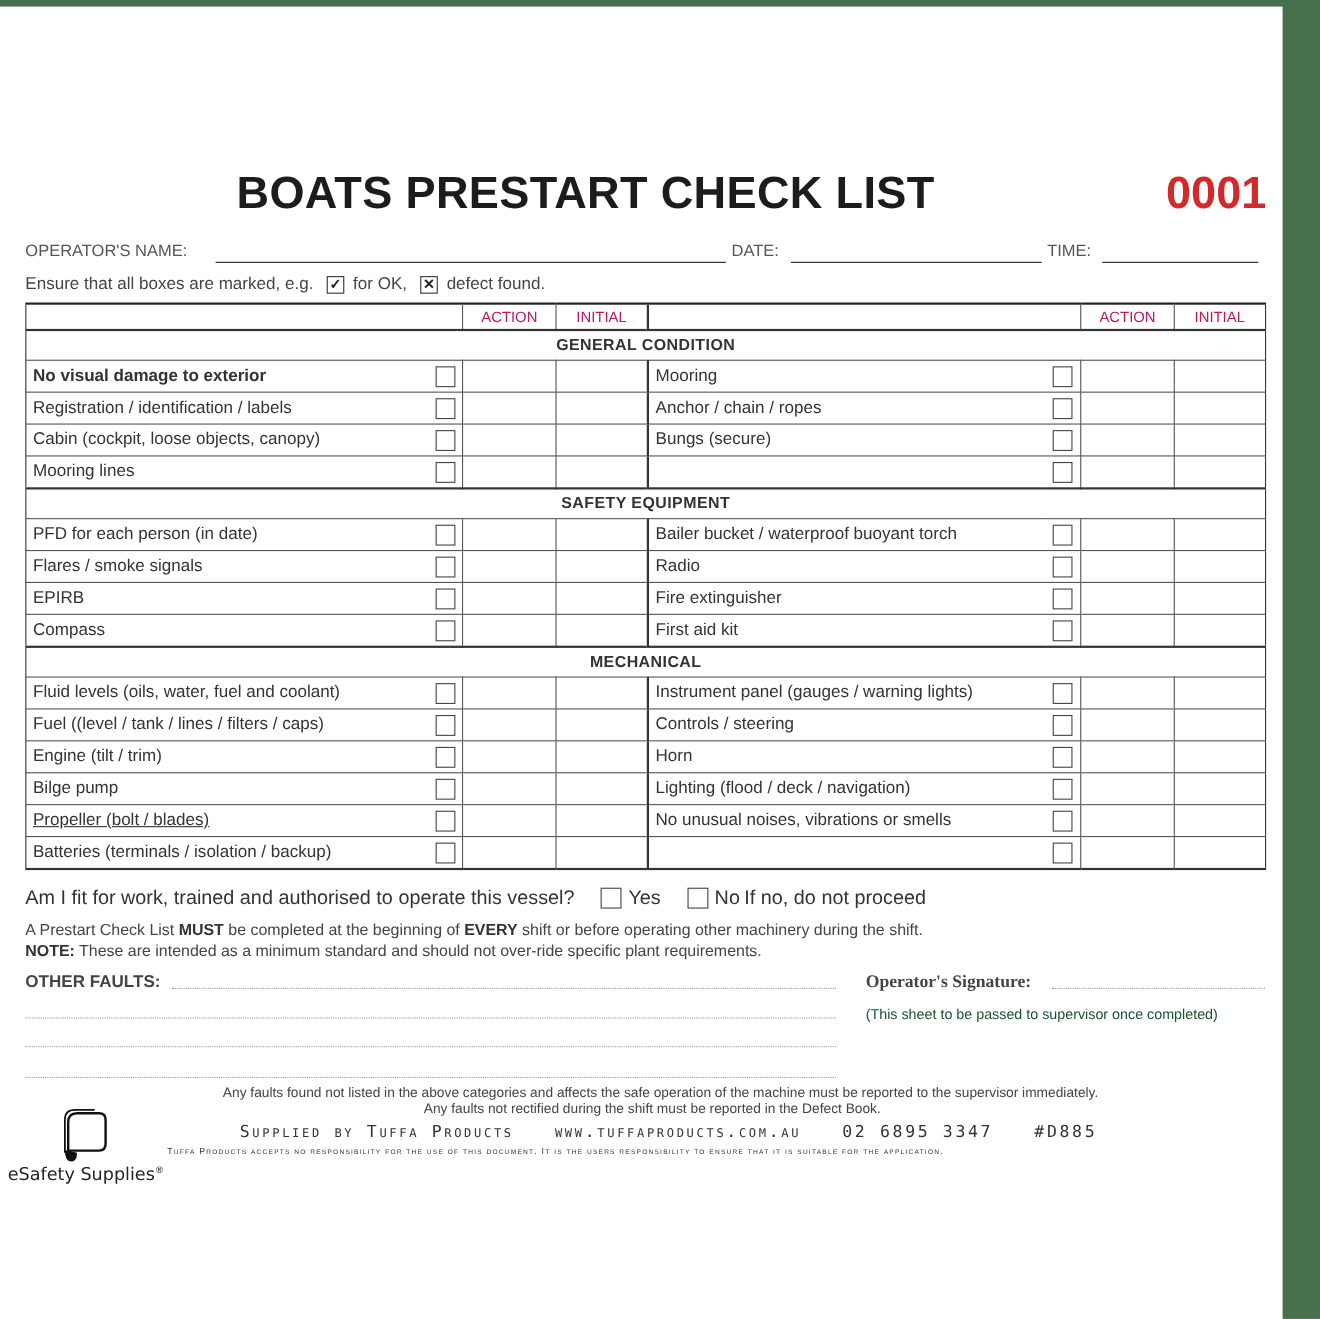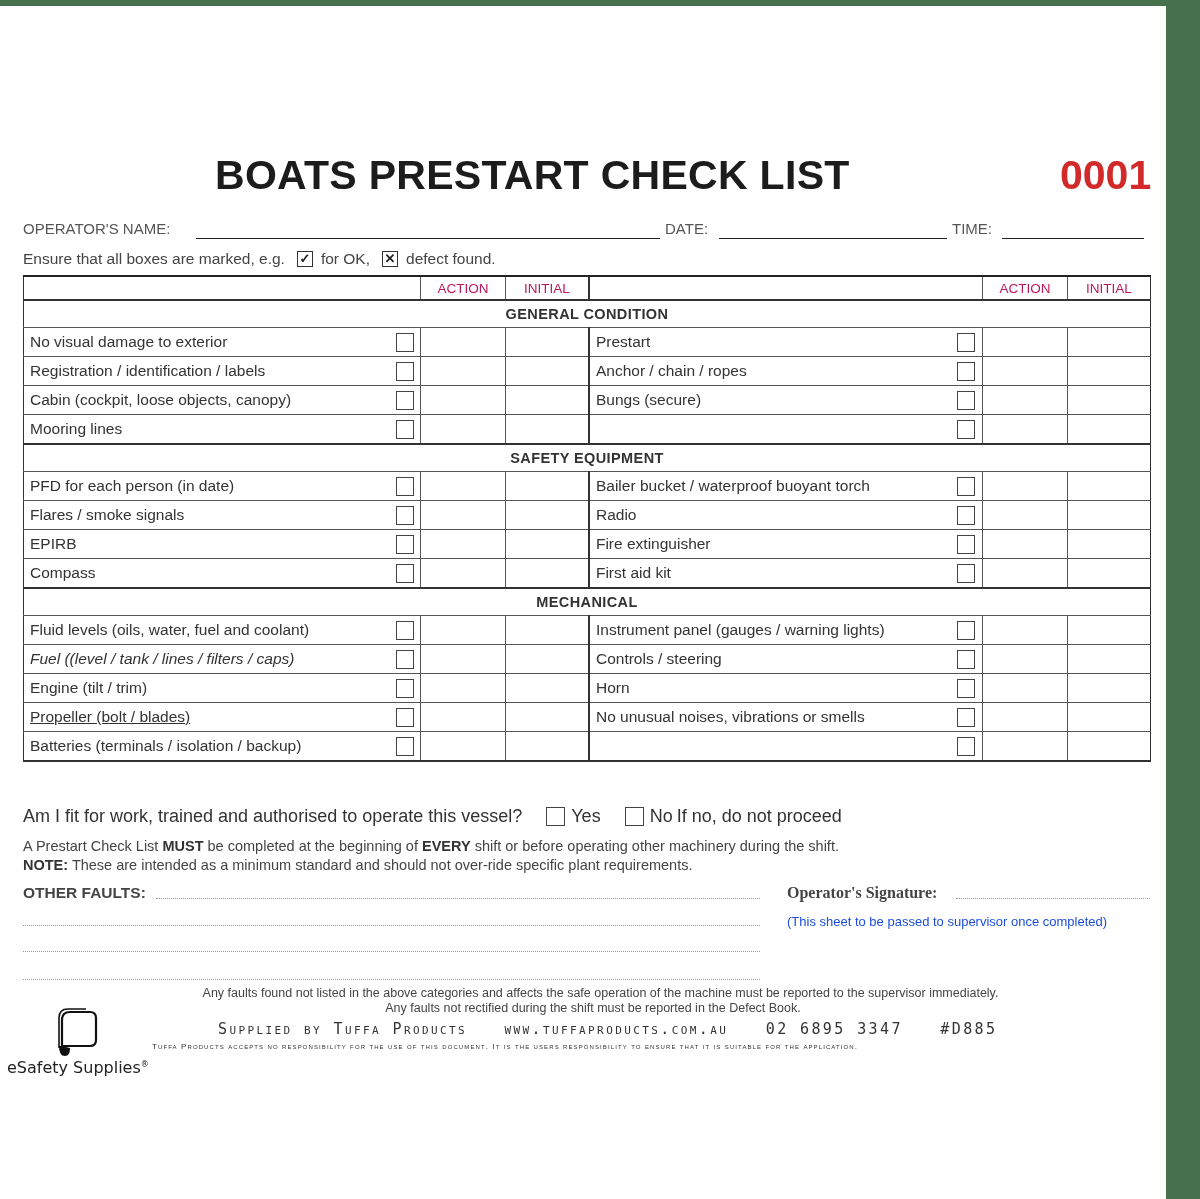--- a/index.html
+++ b/index.html
@@ -68,21 +68,21 @@
   .fit-line .proceed { margin-left: 4px; }
 
   .note1 { position: absolute; left: 23px; top: 838px; font-size: 14.5px; color: #444; white-space: nowrap; }
   .note2 { position: absolute; left: 23px; top: 857px; font-size: 14.5px; color: #444; white-space: nowrap; }
   .b { font-weight: bold; color: #333; }
 
   .other-faults { position: absolute; left: 23px; top: 884px; font-size: 15.5px; font-weight: bold; color: #444; }
   .dots { position: absolute; height: 0; border-bottom: 1.5px dotted #999; }
 
   .sig-label { position: absolute; left: 787px; top: 884px; font-family: "Liberation Serif", serif; font-size: 16px; font-weight: bold; color: #444; }
-  .sig-note { position: absolute; left: 787px; top: 914px; font-size: 13px; color: #1d4ed8; }
+  .sig-note { position: absolute; left: 787px; top: 914px; font-size: 13px; color: #14532d; }
 
   .footer1 { position: absolute; left: 0; width: 1181px; top: 986px; text-align: center; font-size: 12.5px; color: #444; padding-left: 20px; box-sizing: border-box;}
   .footer2 { position: absolute; left: 0; width: 1166px; top: 1001px; text-align: center; font-size: 12.5px; color: #444; padding-left: 20px; box-sizing: border-box;}
   .supplied {
     position: absolute; left: 218px; top: 1020px; font-size: 15px; letter-spacing: 2.4px; color: #333;
     font-variant: small-caps; white-space: nowrap; font-family: "DejaVu Sans Mono", monospace;
   }
   .supplied span { margin-right: 26px; }
   .disclaimer {
     position: absolute; left: 152px; top: 1042px; font-size: 8px; letter-spacing: 1.1px; color: #333;
@@ -126,25 +126,25 @@
       <td class="c-initial">INITIAL</td>
       <td class="c-label-r"></td>
       <td class="c-box-r"></td>
       <td class="c-action">ACTION</td>
       <td class="c-initial" style="border-right:1.5px solid #333">INITIAL</td>
     </tr>
   <tr class="section">
         <td colspan="8" style="border-left: 1.5px solid rgb(51, 51, 51); border-right: 1.5px solid rgb(51, 51, 51);">GENERAL CONDITION</td>
       </tr>
       <tr>
-        <td class="c-label" style="border-left: 1.5px solid rgb(51, 51, 51);">No visual damage to exterior</td>
-        <td class="c-box"><span class="cb"></span></td>
-        <td class="c-action"></td>
-        <td class="c-initial"></td>
-        <td class="c-label-r">Prestart</td>
+        <td class="c-label" style="border-left: 1.5px solid rgb(51, 51, 51); font-weight: bold;">No visual damage to exterior</td>
+        <td class="c-box"><span class="cb"></span></td>
+        <td class="c-action"></td>
+        <td class="c-initial"></td>
+        <td class="c-label-r">Mooring</td>
         <td class="c-box-r"><span class="cb"></span></td>
         <td class="c-action"></td>
         <td class="c-initial" style="border-right: 1.5px solid rgb(51, 51, 51);"></td>
       </tr>
       <tr>
         <td class="c-label" style="border-left: 1.5px solid rgb(51, 51, 51);">Registration / identification / labels</td>
         <td class="c-box"><span class="cb"></span></td>
         <td class="c-action"></td>
         <td class="c-initial"></td>
         <td class="c-label-r">Anchor / chain / ropes</td>
@@ -222,35 +222,45 @@
         <td class="c-label" style="border-left: 1.5px solid rgb(51, 51, 51);">Fluid levels (oils, water, fuel and coolant)</td>
         <td class="c-box"><span class="cb"></span></td>
         <td class="c-action"></td>
         <td class="c-initial"></td>
         <td class="c-label-r">Instrument panel (gauges / warning lights)</td>
         <td class="c-box-r"><span class="cb"></span></td>
         <td class="c-action"></td>
         <td class="c-initial" style="border-right: 1.5px solid rgb(51, 51, 51);"></td>
       </tr>
       <tr>
-        <td class="c-label" style="border-left: 1.5px solid rgb(51, 51, 51); font-style: italic;">Fuel ((level / tank / lines / filters / caps)</td>
+        <td class="c-label" style="border-left: 1.5px solid rgb(51, 51, 51);">Fuel ((level / tank / lines / filters / caps)</td>
         <td class="c-box"><span class="cb"></span></td>
         <td class="c-action"></td>
         <td class="c-initial"></td>
         <td class="c-label-r">Controls / steering</td>
         <td class="c-box-r"><span class="cb"></span></td>
         <td class="c-action"></td>
         <td class="c-initial" style="border-right: 1.5px solid rgb(51, 51, 51);"></td>
       </tr>
       <tr>
         <td class="c-label" style="border-left: 1.5px solid rgb(51, 51, 51);">Engine (tilt / trim)</td>
         <td class="c-box"><span class="cb"></span></td>
         <td class="c-action"></td>
         <td class="c-initial"></td>
         <td class="c-label-r">Horn</td>
+        <td class="c-box-r"><span class="cb"></span></td>
+        <td class="c-action"></td>
+        <td class="c-initial" style="border-right: 1.5px solid rgb(51, 51, 51);"></td>
+      </tr>
+      <tr>
+        <td class="c-label" style="border-left: 1.5px solid rgb(51, 51, 51);">Bilge pump</td>
+        <td class="c-box"><span class="cb"></span></td>
+        <td class="c-action"></td>
+        <td class="c-initial"></td>
+        <td class="c-label-r">Lighting (flood / deck / navigation)</td>
         <td class="c-box-r"><span class="cb"></span></td>
         <td class="c-action"></td>
         <td class="c-initial" style="border-right: 1.5px solid rgb(51, 51, 51);"></td>
       </tr>
       <tr>
         <td class="c-label" style="border-left: 1.5px solid rgb(51, 51, 51); text-decoration: underline;">Propeller (bolt / blades)</td>
         <td class="c-box"><span class="cb"></span></td>
         <td class="c-action"></td>
         <td class="c-initial"></td>
         <td class="c-label-r">No unusual noises, vibrations or smells</td>

